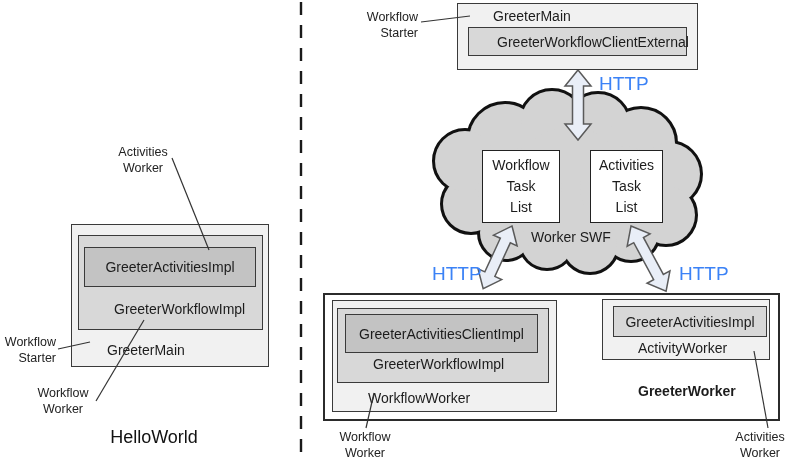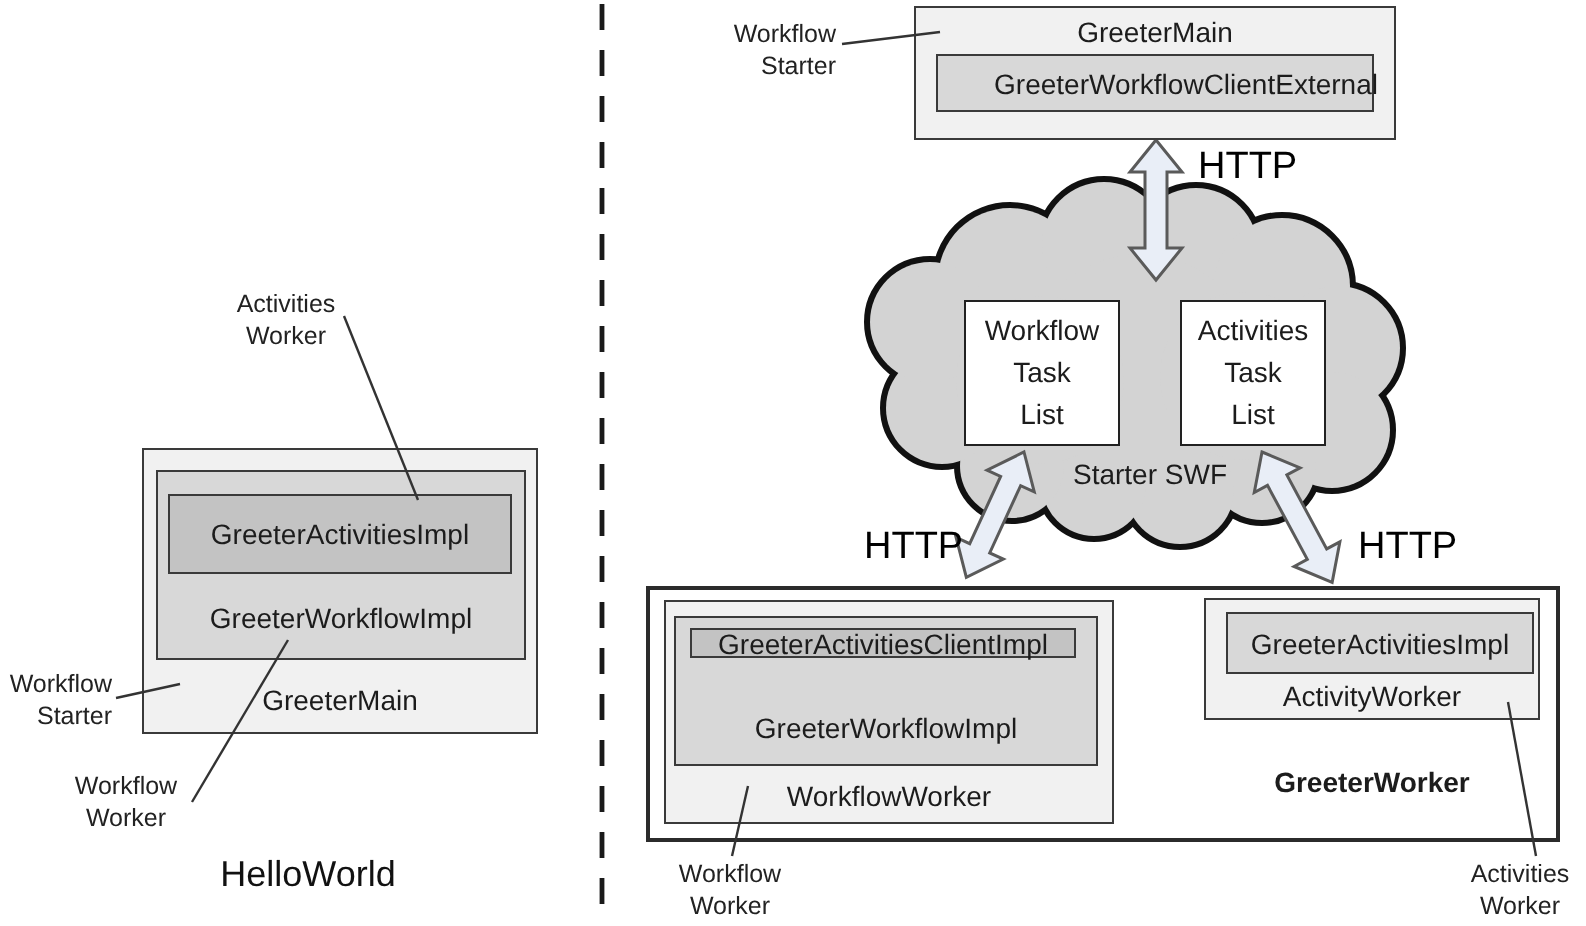--- a/index.html
+++ b/index.html
@@ -7,27 +7,27 @@
     position:relative;width:793px;height:463px;overflow:hidden;
     font-family:"Liberation Sans",sans-serif;color:#1c1c1c;background:#fff;
   }
   .svg-layer{position:absolute;left:0;top:0;pointer-events:none;}
   .box{position:absolute;box-sizing:border-box;border:1px solid #3a3a3a;}
   .box-light{background:#f1f1f1;}
   .box-medium{background:#d8d8d8;}
   .box-dark{background:#c3c3c3;}
   .box-white{background:#ffffff;}
   .big-frame{border:2px solid #2b2b2b;}
-  .box-label{position:absolute;font-size:14px;text-align:center;white-space:nowrap;}
+  .box-label{position:absolute;font-size:14px;white-space:nowrap;padding-left:36px;}
   .centered-in{display:flex;align-items:center;justify-content:center;font-size:14px;white-space:nowrap;}
   .small-lbl{position:absolute;font-size:12.5px;line-height:15.5px;color:#222;}
   .small-lbl span{display:block;}
   .ta-c{text-align:center;} .ta-r{text-align:right;}
   .title{position:absolute;font-size:18px;text-align:center;color:#111;}
-  .http{position:absolute;font-size:19px;color:#000000;white-space:nowrap;}
+  .http{position:absolute;font-size:19px;color:#3b82f6;white-space:nowrap;}
   .task-box{position:absolute;box-sizing:border-box;border:1px solid #222;background:#fff;
     display:flex;flex-direction:column;align-items:center;justify-content:center;
     font-size:14px;line-height:21px;text-align:center;}
   .task-box span{display:block;}
 </style>
 </head>
 <body>
 
 <div id="stage">
 
@@ -121,27 +121,27 @@
   <div class="task-box" style="left:482px;top:150px;width:78px;height:73px;z-index:1;">
     <span>Workflow</span>
     <span>Task</span>
     <span>List</span>
   </div>
   <div class="task-box" style="left:590px;top:150px;width:73px;height:73px;z-index:1;">
     <span>Activities</span>
     <span>Task</span>
     <span>List</span>
   </div>
-  <div class="box-label" style="left:495px;top:229px;width:160px;z-index:1;">Starter SWF</div>
+  <div class="box-label" style="left:495px;top:229px;width:160px;z-index:1;">Worker SWF</div>
 
   <div class="box box-white big-frame" style="left:323px;top:293px;width:457px;height:128px;z-index:1;"></div>
 
   <div class="box box-light" style="left:332px;top:300px;width:225px;height:112px;z-index:2;"></div>
   <div class="box box-medium" style="left:337px;top:308px;width:212px;height:75px;z-index:3;"></div>
-  <div class="box box-dark centered-in" style="left:345px;top:314px;width:193px;height:15px;z-index:4;">
+  <div class="box box-dark centered-in" style="left:345px;top:314px;width:193px;height:39px;z-index:4;">
     <span>GreeterActivitiesClientImpl</span>
   </div>
   <div class="box-label" style="left:337px;top:356px;width:212px;z-index:4;">GreeterWorkflowImpl</div>
   <div class="box-label" style="left:332px;top:390px;width:225px;z-index:4;">WorkflowWorker</div>
 
   <div class="box box-light" style="left:602px;top:299px;width:168px;height:61px;z-index:2;"></div>
   <div class="box box-medium centered-in" style="left:613px;top:306px;width:154px;height:31px;z-index:3;">
     <span>GreeterActivitiesImpl</span>
   </div>
   <div class="box-label" style="left:602px;top:340px;width:168px;z-index:4;">ActivityWorker</div>

